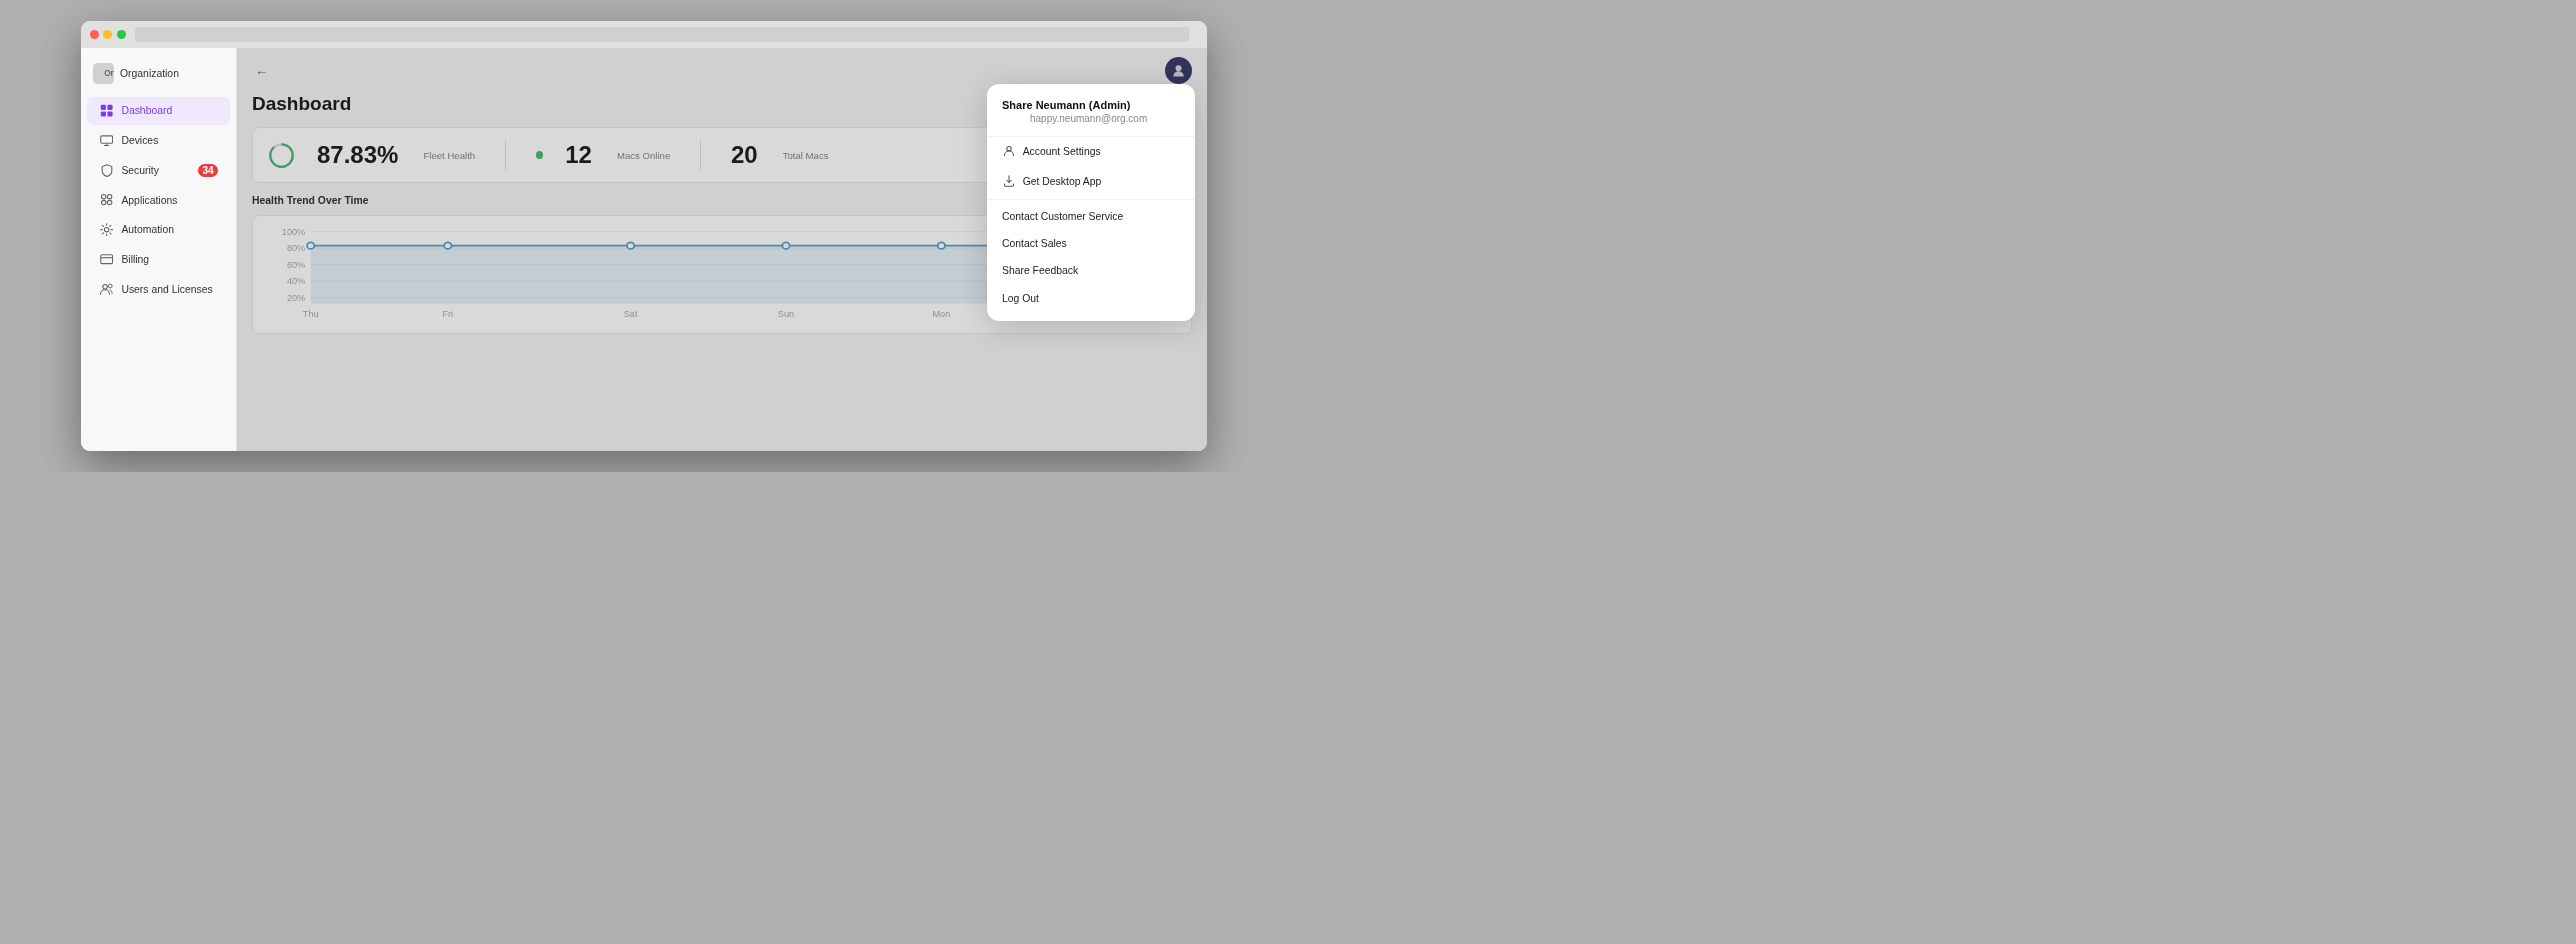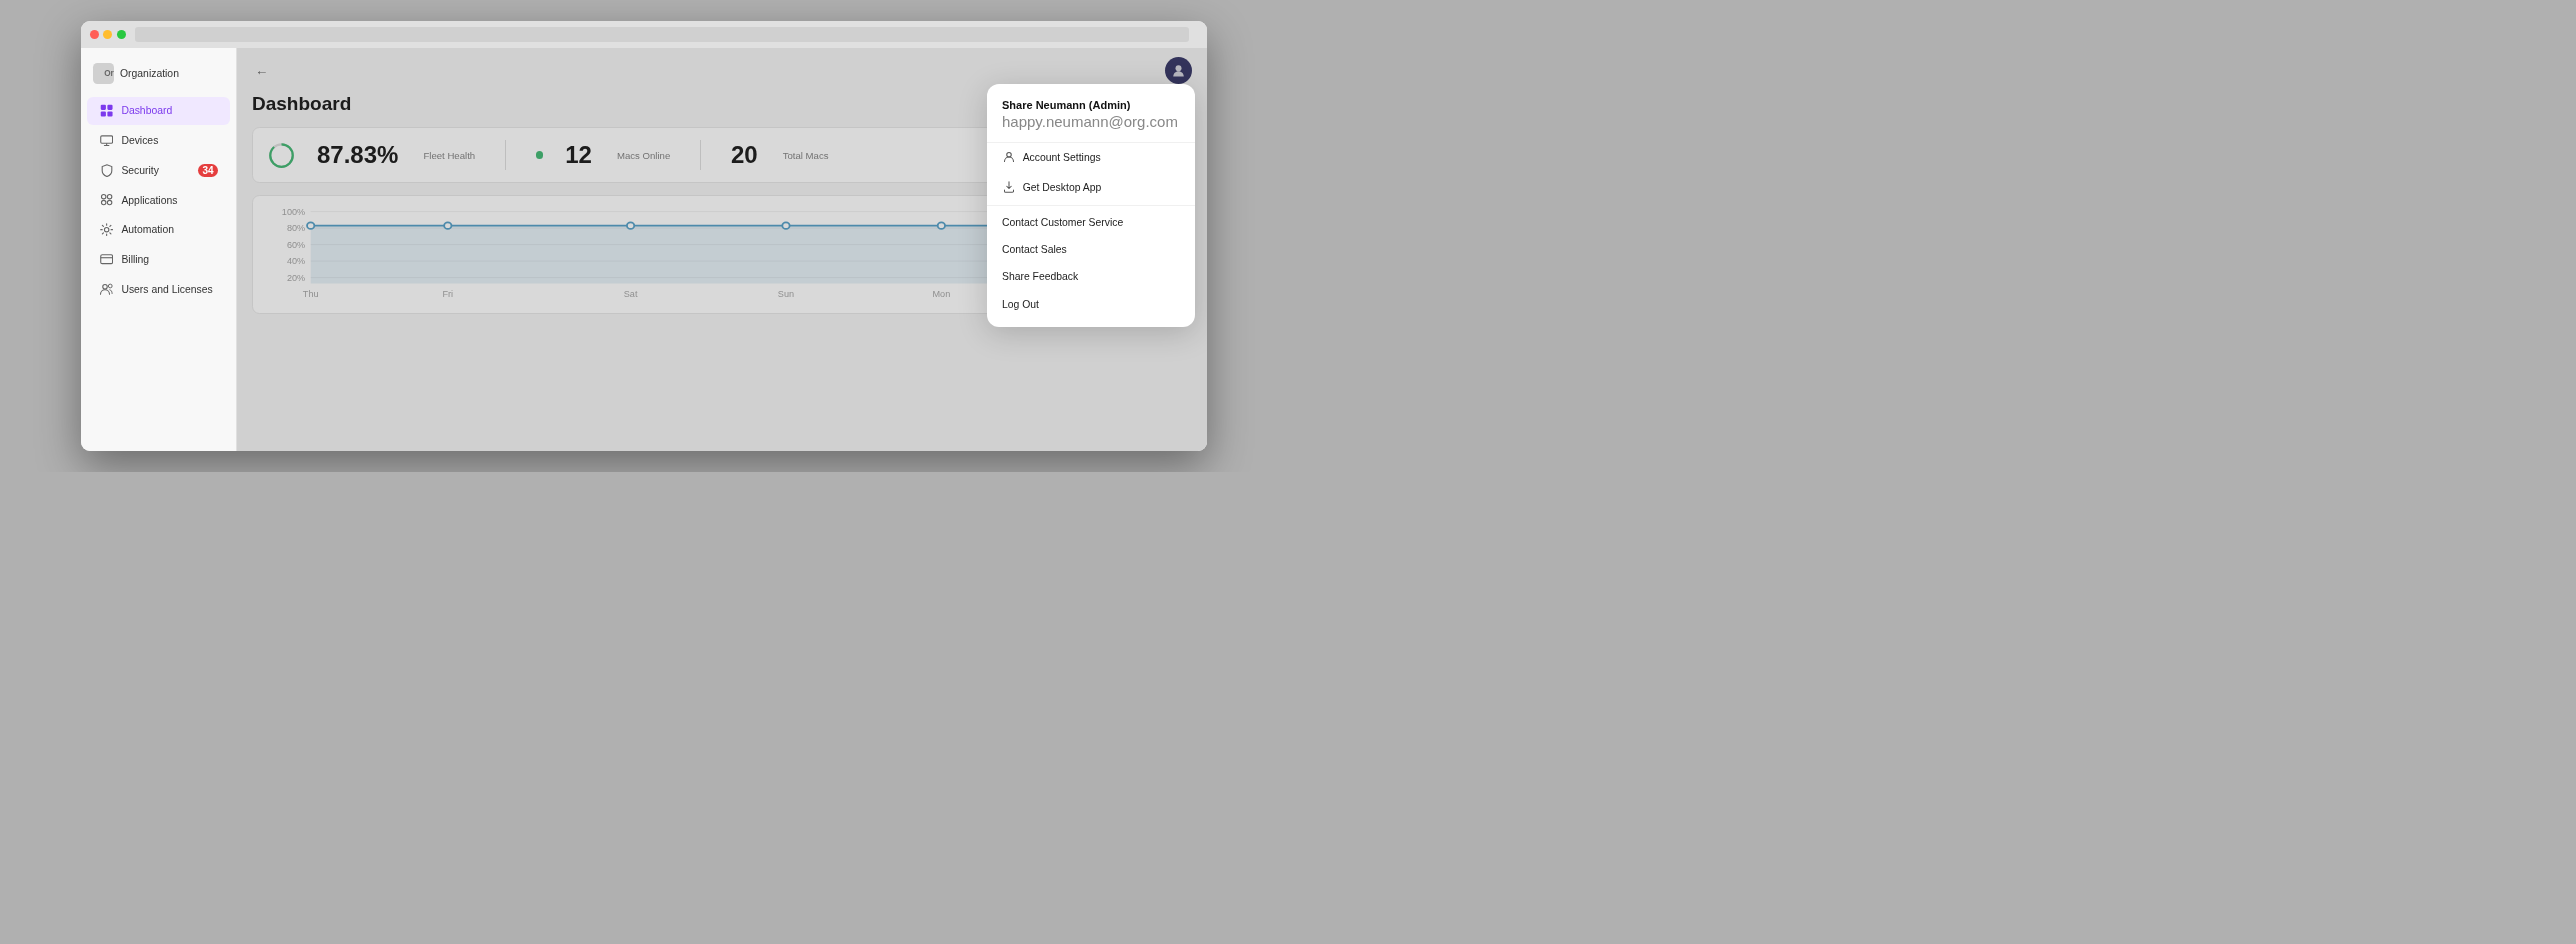--- a/index.html
+++ b/index.html
@@ -294,22 +294,23 @@
     }
 
     .popup-user-name {
       font-size: 11px;
       font-weight: 700;
       color: #111;
       margin-bottom: 1.5px;
     }
 
     .popup-user-email {
-      font-size: 15px;
+      font-size: 10px;
       color: #888;
+      margin-left: 28px;
     }
 
     .popup-menu-item {
       display: flex;
       align-items: center;
       gap: 7.4px;
       padding: 8.2px 15px;
       cursor: pointer;
       font-size: 10.4px;
       color: #222;
@@ -481,20 +482,21 @@
           <span class="stat-label">Macs Online</span>
         </div>
         <div class="stat-divider"></div>
         <div class="stat-item">
           <span class="stat-value">20</span>
           <span class="stat-label">Total Macs</span>
         </div>
       </div>
 
       <div class="chart-section">
+        <div class="chart-title">Health Trend Over Time</div>
         <div class="chart-container">
           <svg class="chart-svg" viewBox="0 0 1000 120" preserveAspectRatio="none">
 
             <line x1="50" y1="8" x2="990" y2="8" stroke="#f0f0f0" stroke-width="1"></line>
             <line x1="50" y1="28" x2="990" y2="28" stroke="#f0f0f0" stroke-width="1"></line>
             <line x1="50" y1="48" x2="990" y2="48" stroke="#f0f0f0" stroke-width="1"></line>
             <line x1="50" y1="68" x2="990" y2="68" stroke="#f0f0f0" stroke-width="1"></line>
             <line x1="50" y1="88" x2="990" y2="88" stroke="#f0f0f0" stroke-width="1"></line>
 
             <text x="44" y="12" text-anchor="end" font-size="10" fill="#aaa">100%</text>

